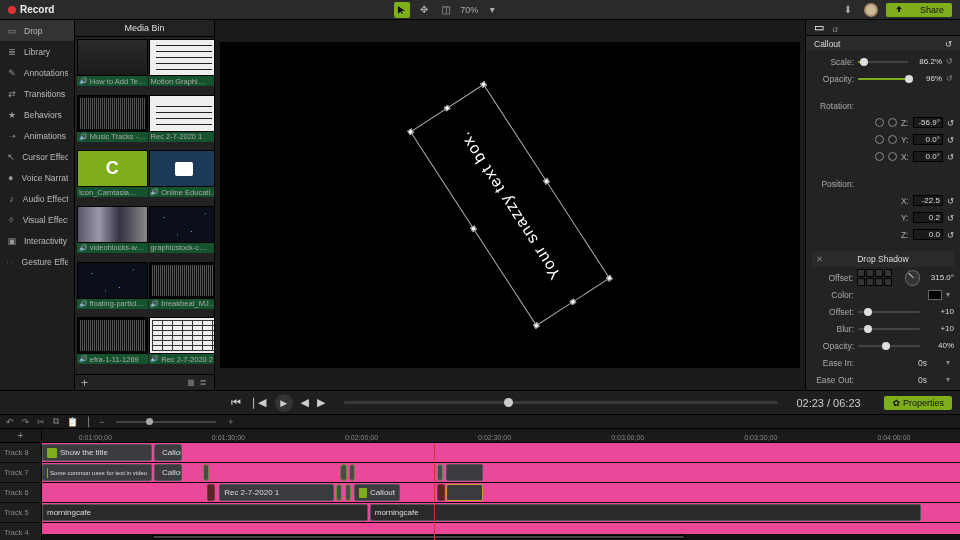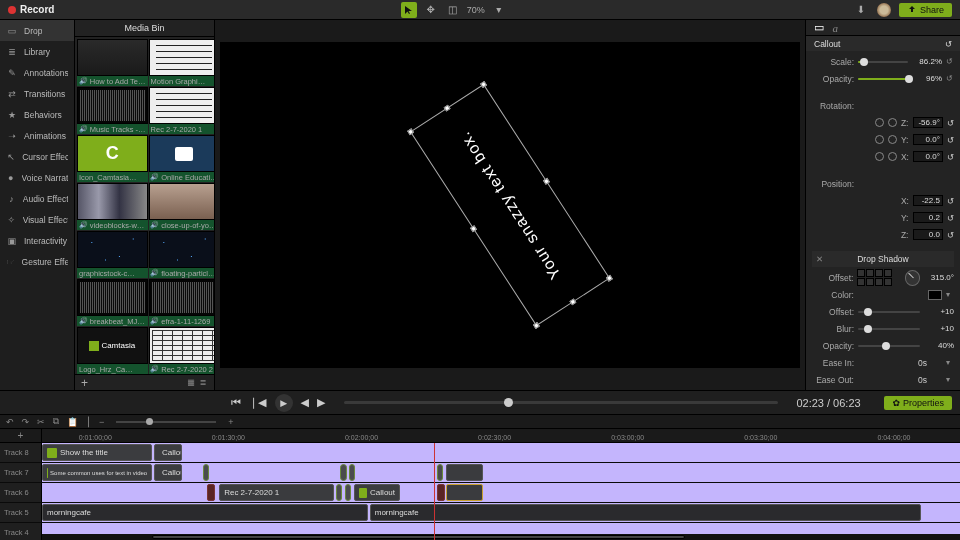--- a/index.html
+++ b/index.html
@@ -7,21 +7,21 @@
 
 
 .topbar{height:20px;background:#2a2a2a;display:flex;align-items:center;padding:0 8px;border-bottom:1px solid #000}
 .rec-dot{width:8px;height:8px;background:#d33;border-radius:50%;margin-right:4px}
 .topbar-title{color:#eee;font-weight:600}
 .topbar-center{flex:1;display:flex;justify-content:center;align-items:center;gap:6px}
 .topbar-right{display:flex;align-items:center;gap:8px}
 .tool-btn{width:16px;height:16px;display:flex;align-items:center;justify-content:center;color:#aaa;cursor:pointer}
 .tool-btn.active{background:#7fae1b;color:#000;border-radius:2px}
 .zoom-val{color:#aaa;font-size:9px}
-.share-btn{background:#7fae1b;color:#111;padding:2px 8px;border-radius:2px;font-size:9px;display:flex;align-items:center;gap:3px}
+.share-btn{background:#7fae1b;color:#111;padding:2px 8px;border-radius:2px;font-size:9px;display:flex;align-items:center;gap:16px}
 .avatar{width:14px;height:14px;border-radius:50%;background:radial-gradient(circle,#cb9 40%,#975 70%)}
 
 
 .main{display:flex;height:370px}
 .leftnav{width:75px;background:#1e1e1e;border-right:1px solid #000}
 .nav-item{display:flex;align-items:center;gap:6px;padding:4px 6px;color:#bbb;height:21px;cursor:pointer}
 .nav-item.active{background:#333}
 .nav-ico{width:12px;height:12px;display:flex;align-items:center;justify-content:center;font-size:9px;color:#999}
 .nav-label{font-size:8.5px;white-space:nowrap;overflow:hidden}
 
@@ -109,21 +109,21 @@
 .tl-tools{height:14px;display:flex;align-items:center;gap:8px;padding:0 6px;color:#888;font-size:9px;border-bottom:1px solid #000}
 .tl-zoom{flex:1;max-width:100px;height:2px;background:#444;position:relative;margin:0 4px}
 .tl-zoom .knob{position:absolute;top:-3px;left:30%;width:7px;height:7px;background:#aaa;border-radius:50%}
 .tl-ruler-row{display:flex;height:14px;border-bottom:1px solid #000}
 .tl-trackhead{width:42px;background:#1a1a1a;border-right:1px solid #000}
 .tl-ruler{flex:1;position:relative;background:#1a1a1a;font-size:7px;color:#888}
 .tick{position:absolute;top:5px}
 .tl-tracks{flex:1;overflow:hidden;position:relative}
 .track{display:flex;height:20px;border-bottom:1px solid #0a0a0a}
 .track-label{width:42px;background:#1f1f1f;color:#888;font-size:7.5px;display:flex;align-items:center;padding-left:4px;border-right:1px solid #000}
-.track-lane{flex:1;position:relative;background:#c4b5fd}
+.track-lane{flex:1;position:relative;background:#ec4899}
 .clip{position:absolute;top:1px;bottom:1px;background:#3a3b3e;border:1px solid #555;border-radius:2px;color:#ddd;font-size:8px;display:flex;align-items:center;padding:0 4px;overflow:hidden;white-space:nowrap}
 .clip.callout{background:#3b3c3f}
 .clip.callout::before{content:"";width:10px;height:10px;background:#7fae1b;margin-right:3px;border-radius:1px}
 .clip.pill{border-radius:8px;background:#4a4b4e;width:6px;padding:0;border-color:#6a8a3a}
 .clip.audio{background:#2a2a2d}
 .clip.sel{border-color:#c8a030}
 .clip.small-red{background:#5a2525;border-color:#7a3535;width:8px;padding:0}
 .playhead-tl{position:absolute;top:0;bottom:0;width:1px;background:#c33;pointer-events:none;z-index:5}
 .tl-scrollbar{position:absolute;bottom:0;left:42px;right:0;height:6px;background:#111}
 .tl-scrollbar .thumb{position:absolute;top:1px;height:4px;background:#444;border-radius:2px}
@@ -257,27 +257,20 @@
           </div>
         </div>
         <div class="bin-item">
           <div class="thumb th-eyes"></div>
           <div class="thumb-label">
             <span class="audio-ico">🔊</span>
             <span>videoblocks-w…</span>
           </div>
         </div>
         <div class="bin-item">
-          <div class="thumb th-face"></div>
-          <div class="thumb-label">
-            <span class="audio-ico">🔊</span>
-            <span>close-up-of-yo…</span>
-          </div>
-        </div>
-        <div class="bin-item">
           <div class="thumb th-particles"></div>
           <div class="thumb-label">
             <span>graphicstock-c…</span>
           </div>
         </div>
         <div class="bin-item">
           <div class="thumb th-particles"></div>
           <div class="thumb-label">
             <span class="audio-ico">🔊</span>
             <span>floating-particl…</span>
@@ -288,26 +281,20 @@
           <div class="thumb-label">
             <span class="audio-ico">🔊</span>
             <span>breakbeat_MJ…</span>
           </div>
         </div>
         <div class="bin-item">
           <div class="thumb th-wave"></div>
           <div class="thumb-label">
             <span class="audio-ico">🔊</span>
             <span>efra-1-11-1269</span>
-          </div>
-        </div>
-        <div class="bin-item">
-          <div class="thumb th-camt">Camtasia</div>
-          <div class="thumb-label">
-            <span>Logo_Hrz_Ca…</span>
           </div>
         </div>
         <div class="bin-item">
           <div class="thumb th-grid"></div>
           <div class="thumb-label">
             <span class="audio-ico">🔊</span>
             <span>Rec 2-7-2020 2</span>
           </div>
         </div>
       </div>

